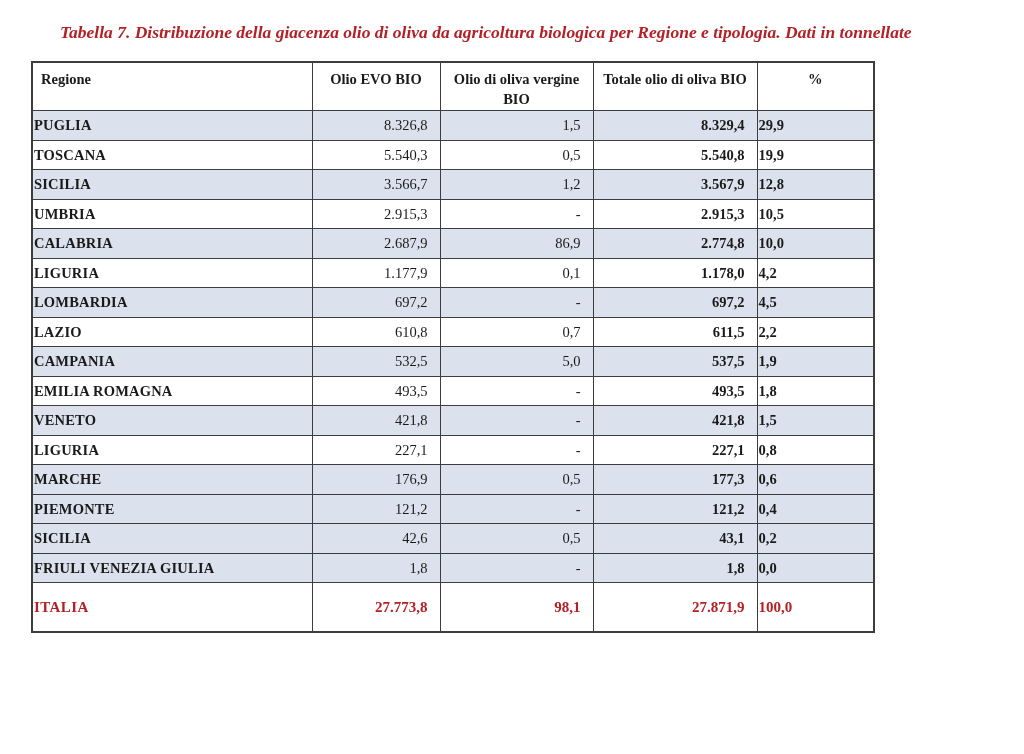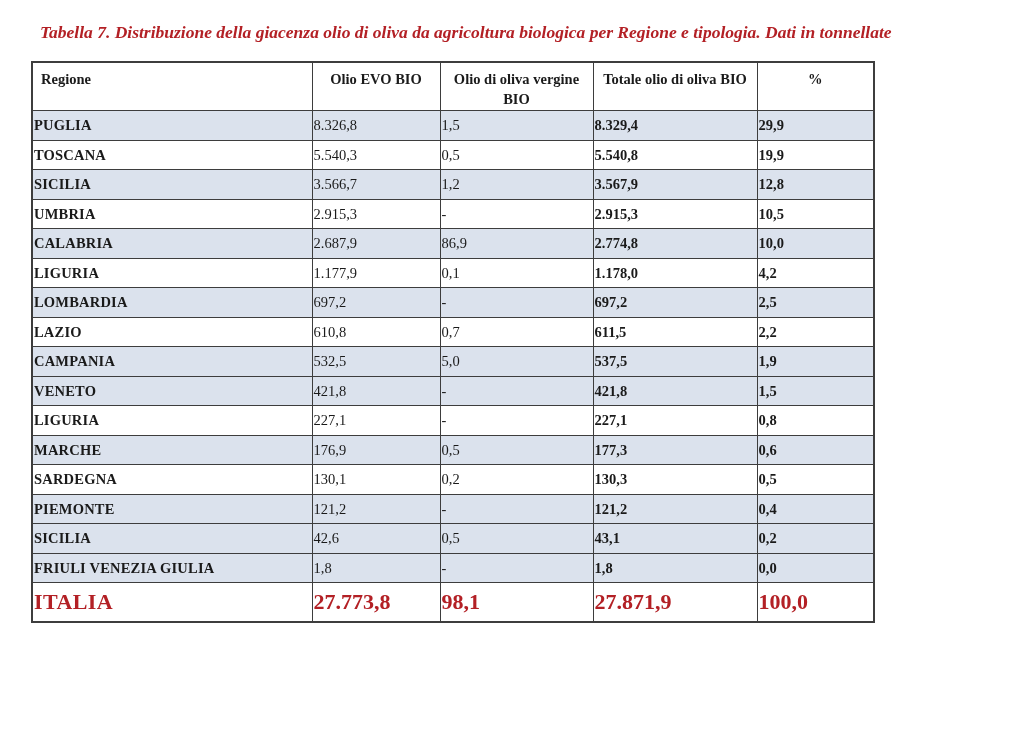--- a/index.html
+++ b/index.html
@@ -11,21 +11,21 @@
   html,body{margin:0;padding:0;}
   body{
     width:1024px;height:754px;
     background:#ffffff;
     font-family:"Liberation Serif","DejaVu Serif",serif;
     color:#1a1a1a;
     overflow:hidden;
   }
   .page{padding-top:20px;}
   .caption{
-    margin:0 30px 16px 40px;
+    margin:0 30px 16px 60px;
     max-width:960px;
     color:var(--accent);
     font-size:17.5px;
     line-height:1.42;
     font-weight:bold;
     font-style:italic;
   }
   table.data{
     margin-left:31px;
     border-collapse:collapse;
@@ -60,32 +60,33 @@
     height:29.5px;
     vertical-align:middle;
   }
   tr.stripe td{background:var(--stripe);}
   td.c-reg{
     font-weight:bold;
     text-align:left;
     letter-spacing:.2px;
   }
   td.c-num{
+    text-align:right;
     padding-right:12px;
     font-weight:normal;
     margin-left:44px;
   }
   td.c-bold{font-weight:bold;}
   td.c-pct{
     text-align:left;
     font-weight:bold;
   }
   tfoot td{
-    height:39px;
-    font-size:22px;
+    height:49px;
+    font-size:15px;
     font-weight:bold;
     color:var(--accent);
     vertical-align:middle;
     background:#ffffff;
   }
   tfoot td.c-reg{letter-spacing:.4px;}
 </style>
 </head>
 <body>
 
@@ -157,39 +158,46 @@
     <td class="c-num">0,1</td>
     <td class="c-num c-bold">1.178,0</td>
     <td class="c-pct">4,2</td>
   </tr>
 
   <tr class="stripe">
     <td class="c-reg">LOMBARDIA</td>
     <td class="c-num">697,2</td>
     <td class="c-num">-</td>
     <td class="c-num c-bold">697,2</td>
-    <td class="c-pct">2,5</td>
+    <td class="c-pct">4,5</td>
   </tr>
 
   <tr>
     <td class="c-reg">LAZIO</td>
     <td class="c-num">610,8</td>
     <td class="c-num">0,7</td>
     <td class="c-num c-bold">611,5</td>
     <td class="c-pct">2,2</td>
   </tr>
 
   <tr class="stripe">
     <td class="c-reg">CAMPANIA</td>
     <td class="c-num">532,5</td>
     <td class="c-num">5,0</td>
     <td class="c-num c-bold">537,5</td>
     <td class="c-pct">1,9</td>
   </tr>
 
+  <tr>
+    <td class="c-reg">EMILIA ROMAGNA</td>
+    <td class="c-num">493,5</td>
+    <td class="c-num">-</td>
+    <td class="c-num c-bold">493,5</td>
+    <td class="c-pct">1,8</td>
+  </tr>
 
   <tr class="stripe">
     <td class="c-reg">VENETO</td>
     <td class="c-num">421,8</td>
     <td class="c-num">-</td>
     <td class="c-num c-bold">421,8</td>
     <td class="c-pct">1,5</td>
   </tr>
 
   <tr>
@@ -201,27 +209,20 @@
   </tr>
 
   <tr class="stripe">
     <td class="c-reg">MARCHE</td>
     <td class="c-num">176,9</td>
     <td class="c-num">0,5</td>
     <td class="c-num c-bold">177,3</td>
     <td class="c-pct">0,6</td>
   </tr>
 
-  <tr>
-    <td class="c-reg">SARDEGNA</td>
-    <td class="c-num">130,1</td>
-    <td class="c-num">0,2</td>
-    <td class="c-num c-bold">130,3</td>
-    <td class="c-pct">0,5</td>
-  </tr>
 
   <tr class="stripe">
     <td class="c-reg">PIEMONTE</td>
     <td class="c-num">121,2</td>
     <td class="c-num">-</td>
     <td class="c-num c-bold">121,2</td>
     <td class="c-pct">0,4</td>
   </tr>
 
 

